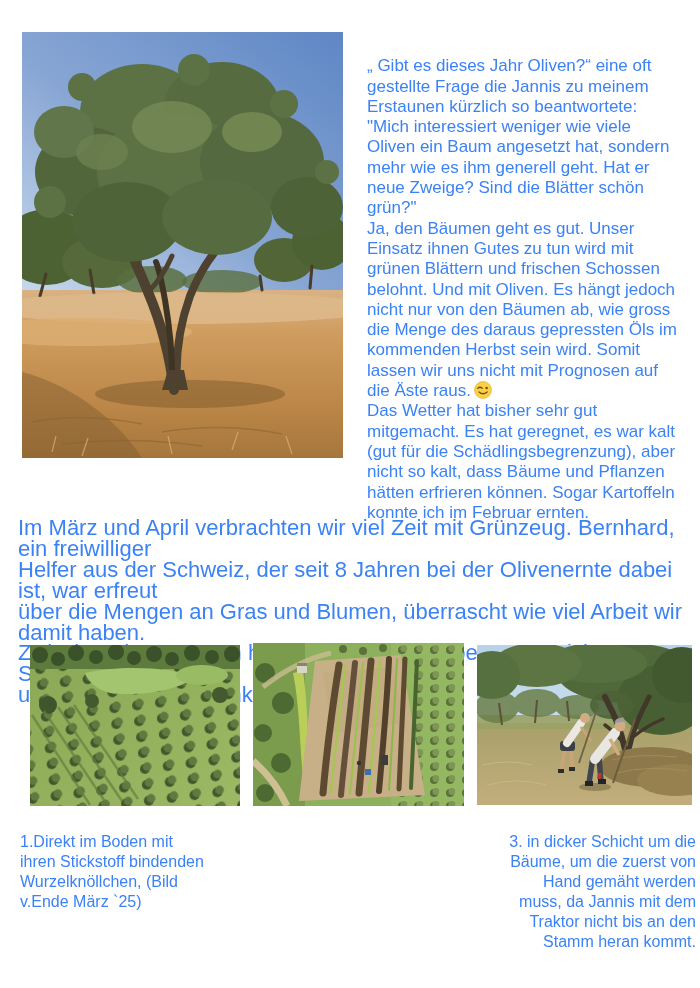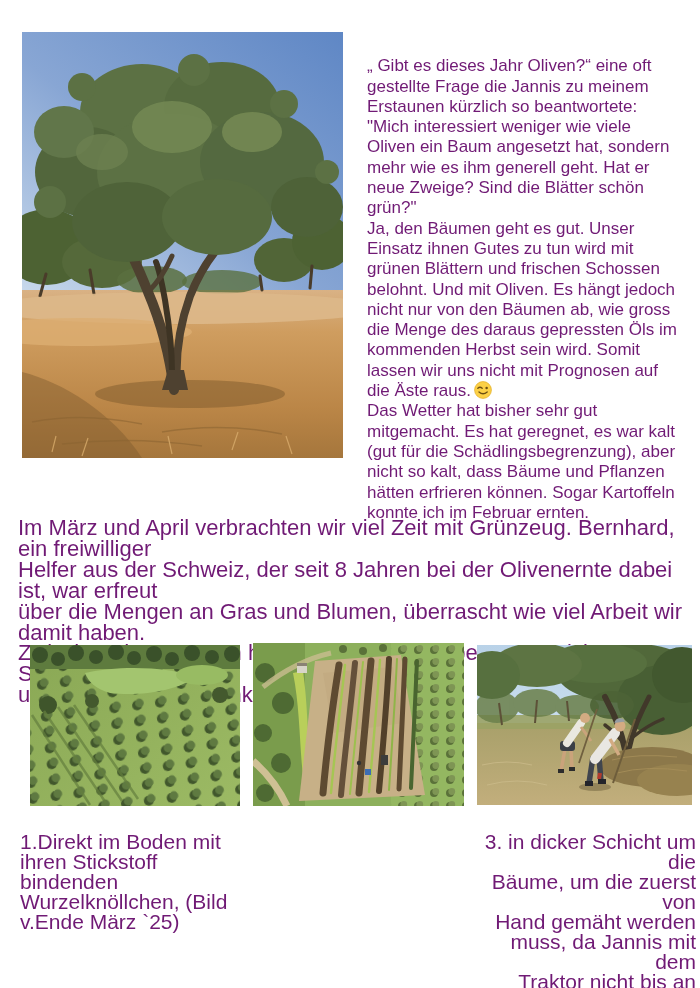--- a/index.html
+++ b/index.html
@@ -1,23 +1,23 @@
 <!DOCTYPE html>
 <html><head>
 <meta charset="utf-8">
 <style>
   html,body{margin:0;padding:0;background:#ffffff;}
   .page{
     position:relative;width:700px;height:988px;background:#ffffff;
-    font-family:"Liberation Sans",sans-serif;color:#701a75;overflow:hidden;
+    font-family:"Liberation Sans",sans-serif;color:#3b82f6;overflow:hidden;
   }
   .textblock{position:absolute;white-space:pre-line;}
   .right-col{left:367px;top:36px;width:340px;font-size:17px;line-height:20.3px;}
   .mid-para{left:18px;top:518px;width:680px;font-size:22px;line-height:20.9px;}
-  .caption{font-size:21px;line-height:20px;top:832px;}
+  .caption{font-size:16px;line-height:20px;top:832px;}
   .caption-1{left:20px;width:212px;}
   .caption-2{left:251px;width:222px;}
   .caption-3{left:478px;width:218px;text-align:right;}
   .photo{position:absolute;overflow:hidden;background:#dddddd;}
   .photo svg{display:block;width:100%;height:100%;}
   .main-photo{left:22px;top:32px;width:321px;height:426px;}
   .photo-1{left:30px;top:645px;width:210px;height:161px;}
   .photo-2{left:253px;top:643px;width:211px;height:163px;}
   .photo-3{left:477px;top:645px;width:215px;height:160px;}
   .emoji{display:inline-block;width:18px;height:18px;vertical-align:-3px;margin-left:3px;}

